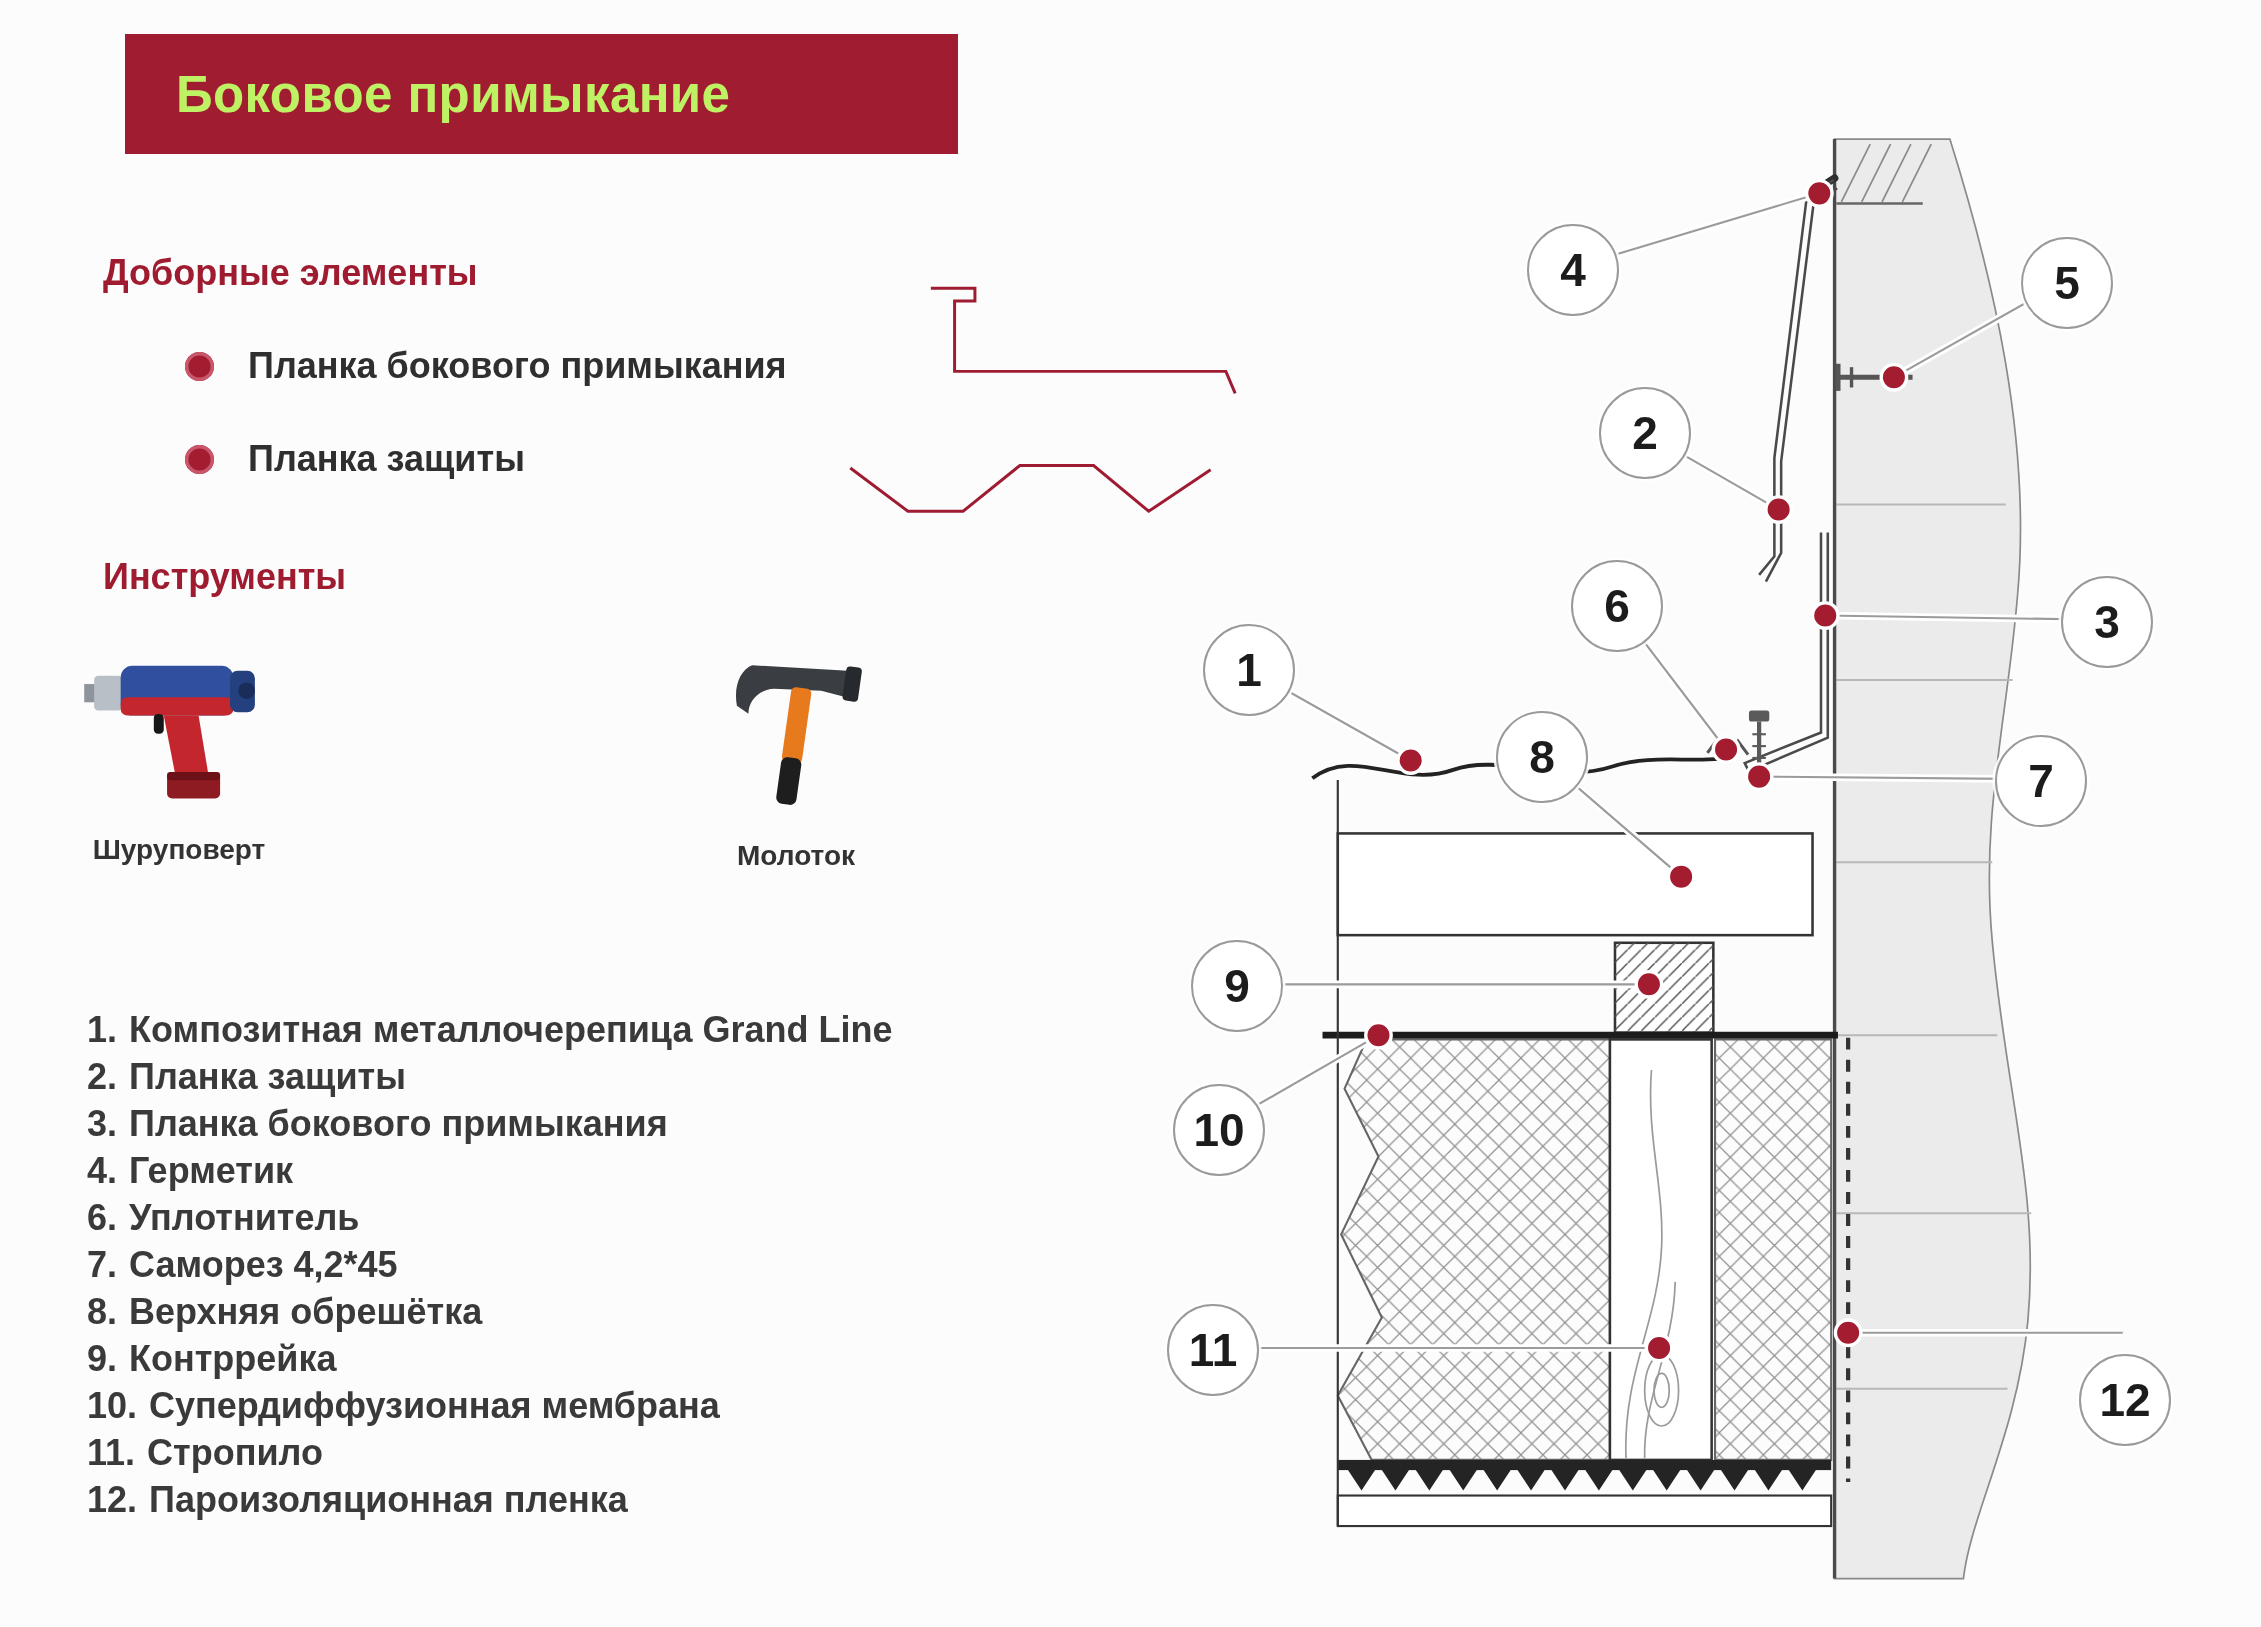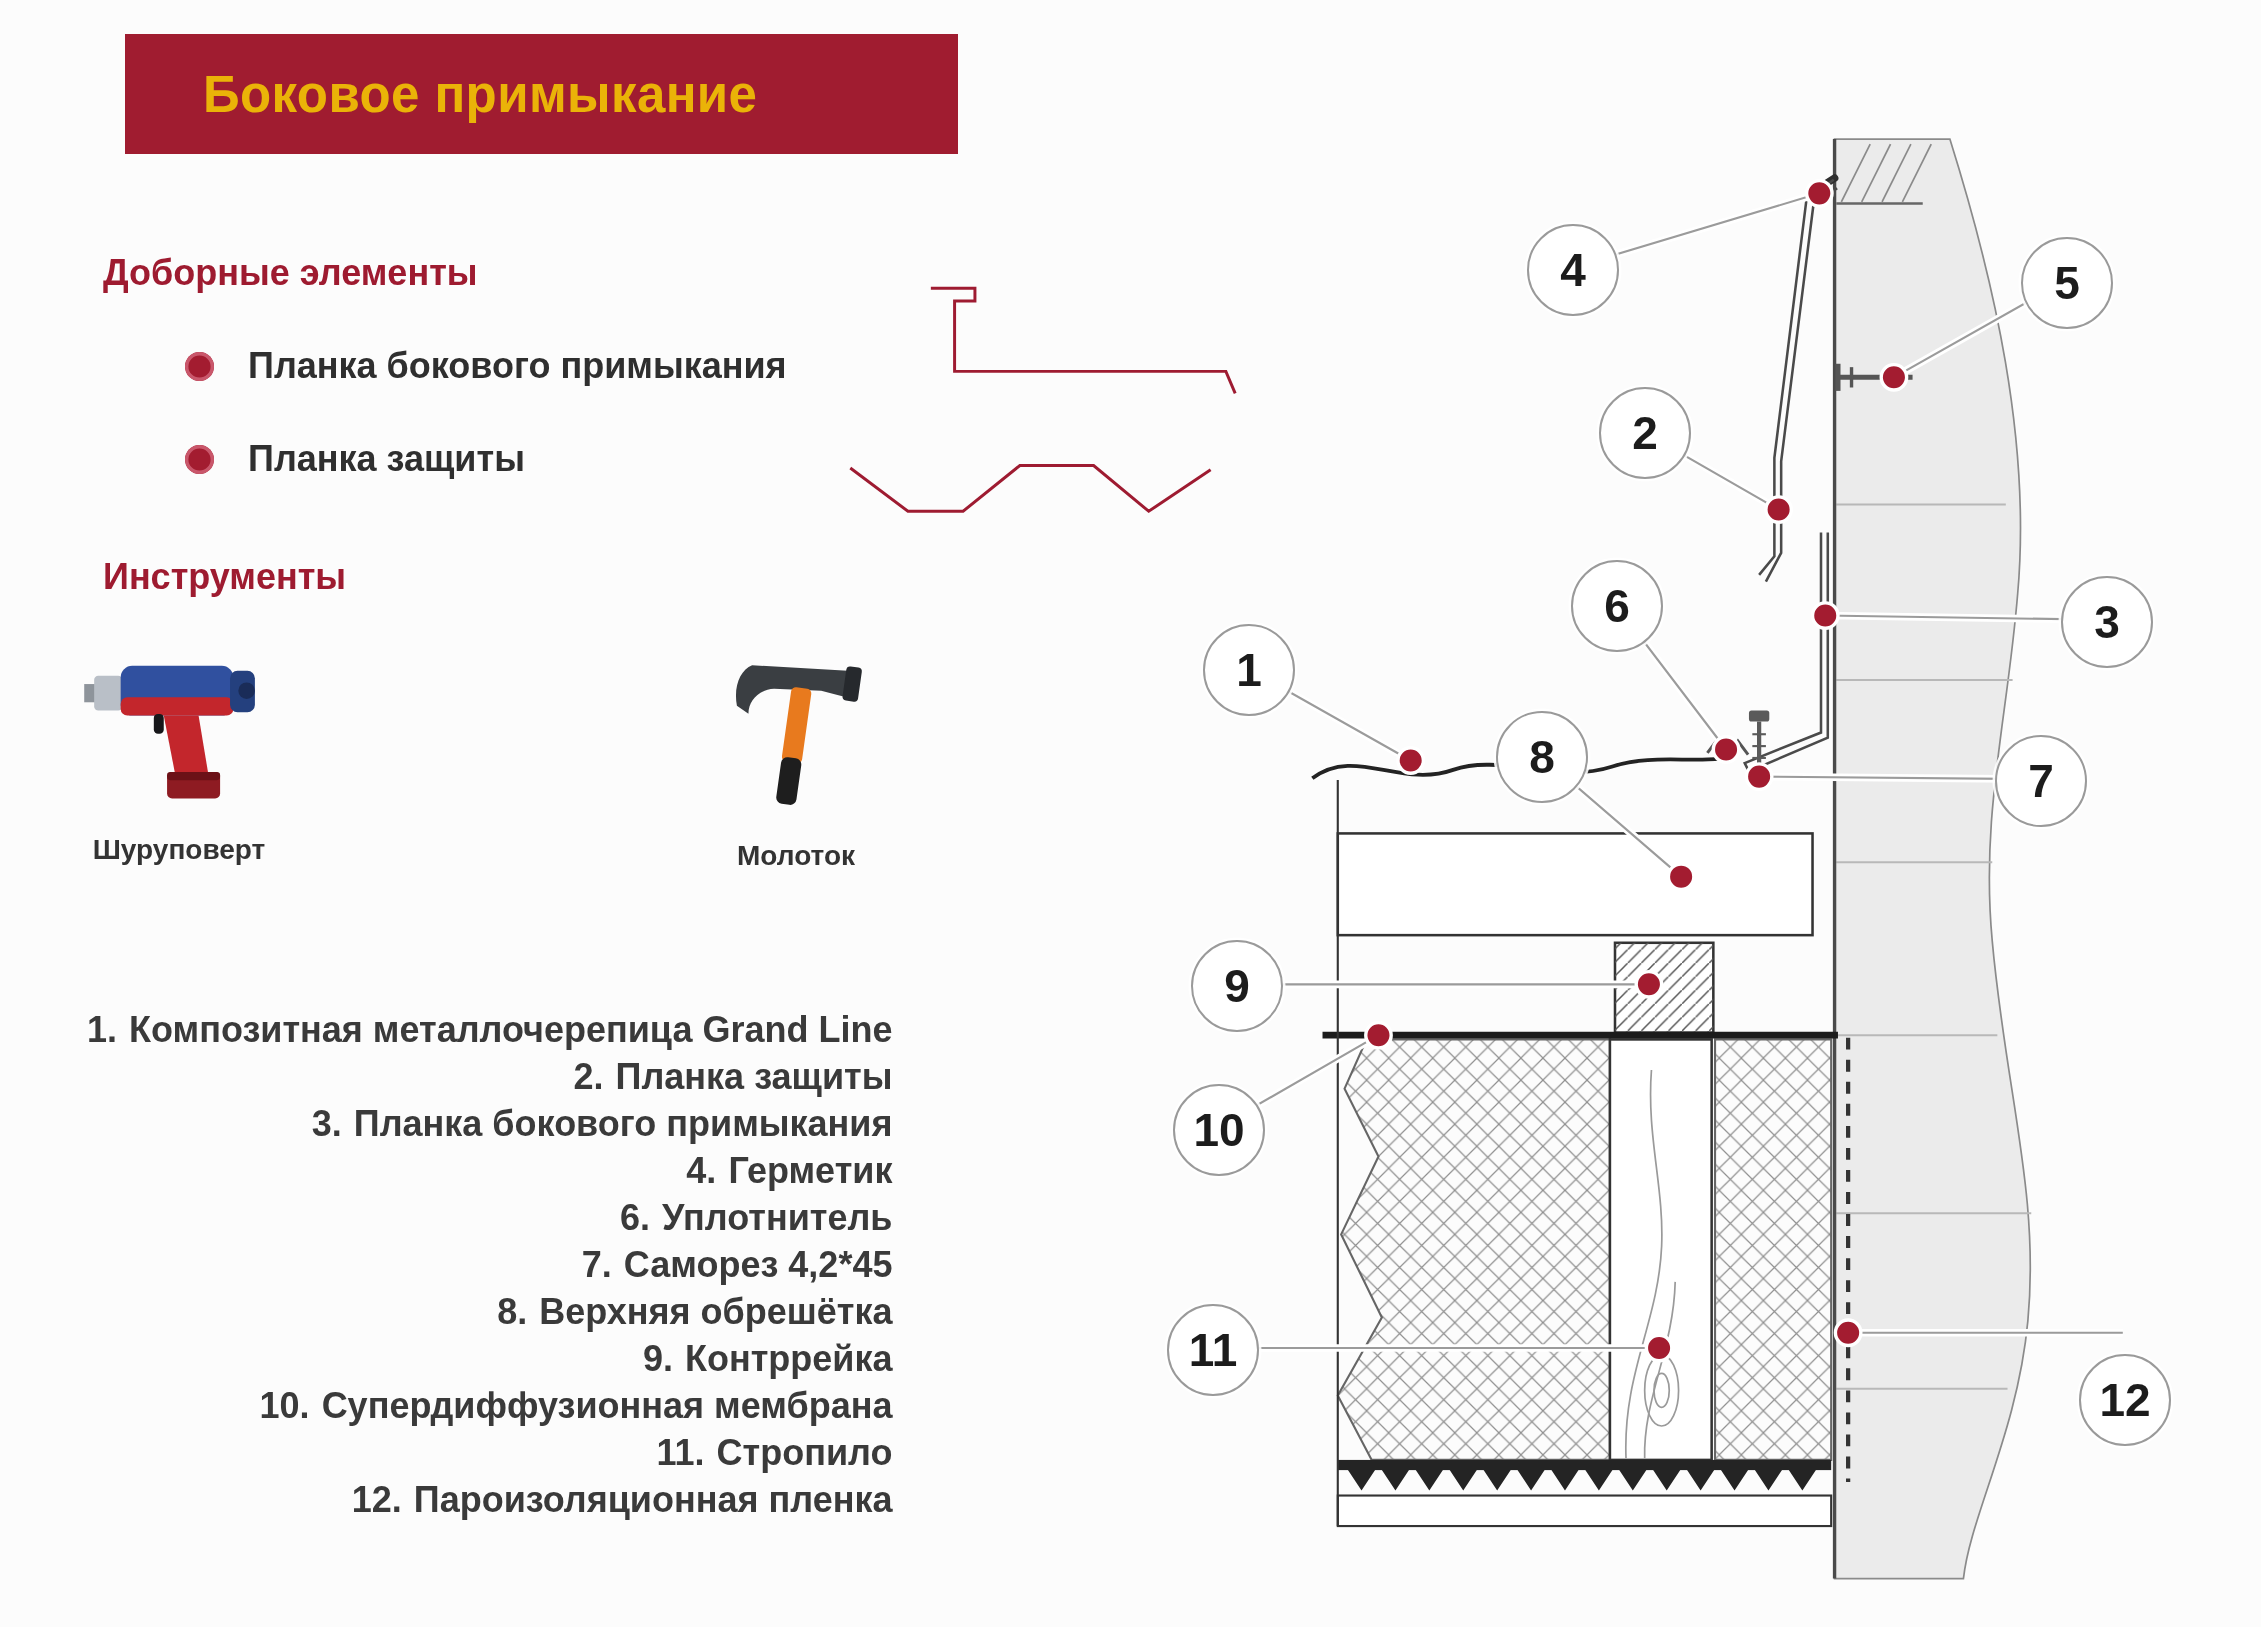--- a/index.html
+++ b/index.html
@@ -2,34 +2,34 @@
 <html style="font-size:13.6px"><head>
 <meta charset="utf-8">
 <style>
   html,body{margin:0;padding:0;width:2261px;height:1627px;background:#fcfcfc;
     font-family:"Liberation Sans", sans-serif;overflow:hidden;}
   #stage{position:relative;width:2261px;height:1627px;}
   #diagram-svg{position:absolute;left:0;top:0;z-index:1;}
 
   .banner{position:absolute;left:125px;top:34px;width:833px;height:120px;
     background:#a01c30;display:flex;align-items:center;z-index:2;}
-  .banner h1{margin:8px;padding-left:70px;color:#eab308;font-size:51px;font-weight:bold;letter-spacing:0.4px;}
+  .banner h1{margin:0;padding-left:51px;color:#bef264;font-size:51px;font-weight:bold;letter-spacing:0.4px;}
 
   .h-red{position:absolute;margin:16px;color:#9e1b30;font-size:36px;font-weight:bold;z-index:2;}
 
   .bullet-row{position:absolute;display:flex;align-items:center;z-index:2;}
   .bullet-row .dot{width:29px;height:29px;border-radius:50%;background:#a31c30;
     box-shadow:inset 0 0 0 3.4px #c9576b;margin-right:34px;flex:none;}
   .bullet-label{font-size:36px;font-weight:bold;color:#2f2f2f;}
 
   .tool{position:absolute;display:flex;flex-direction:column;align-items:center;z-index:2;}
   .tool-label{margin-top:22px;font-size:28px;font-weight:bold;color:#333;text-align:center;line-height:36px;}
 
   .legend{position:absolute;left:87px;top:1006px;z-index:2;}
-  .legend-row{font-size:36px;font-weight:bold;color:#3a3a3a;line-height:47px;white-space:nowrap;text-align:right;}
+  .legend-row{font-size:36px;font-weight:bold;color:#3a3a3a;line-height:47px;white-space:nowrap;}
   .legend-num{margin-right:12px;}
 
   .callout{position:absolute;width:88px;height:88px;border-radius:50%;background:#fff;
     border:2.5px solid #9a9a9a;display:flex;align-items:center;justify-content:center;
     font-size:46px;font-weight:bold;color:#1c1c1c;z-index:3;
     box-shadow:0 0 0 2.5px rgba(255,255,255,.9);}
 </style>
 </head>
 <body>
 

